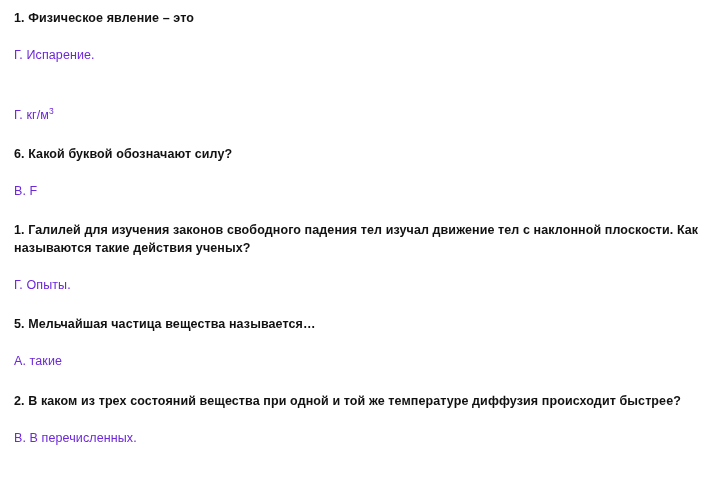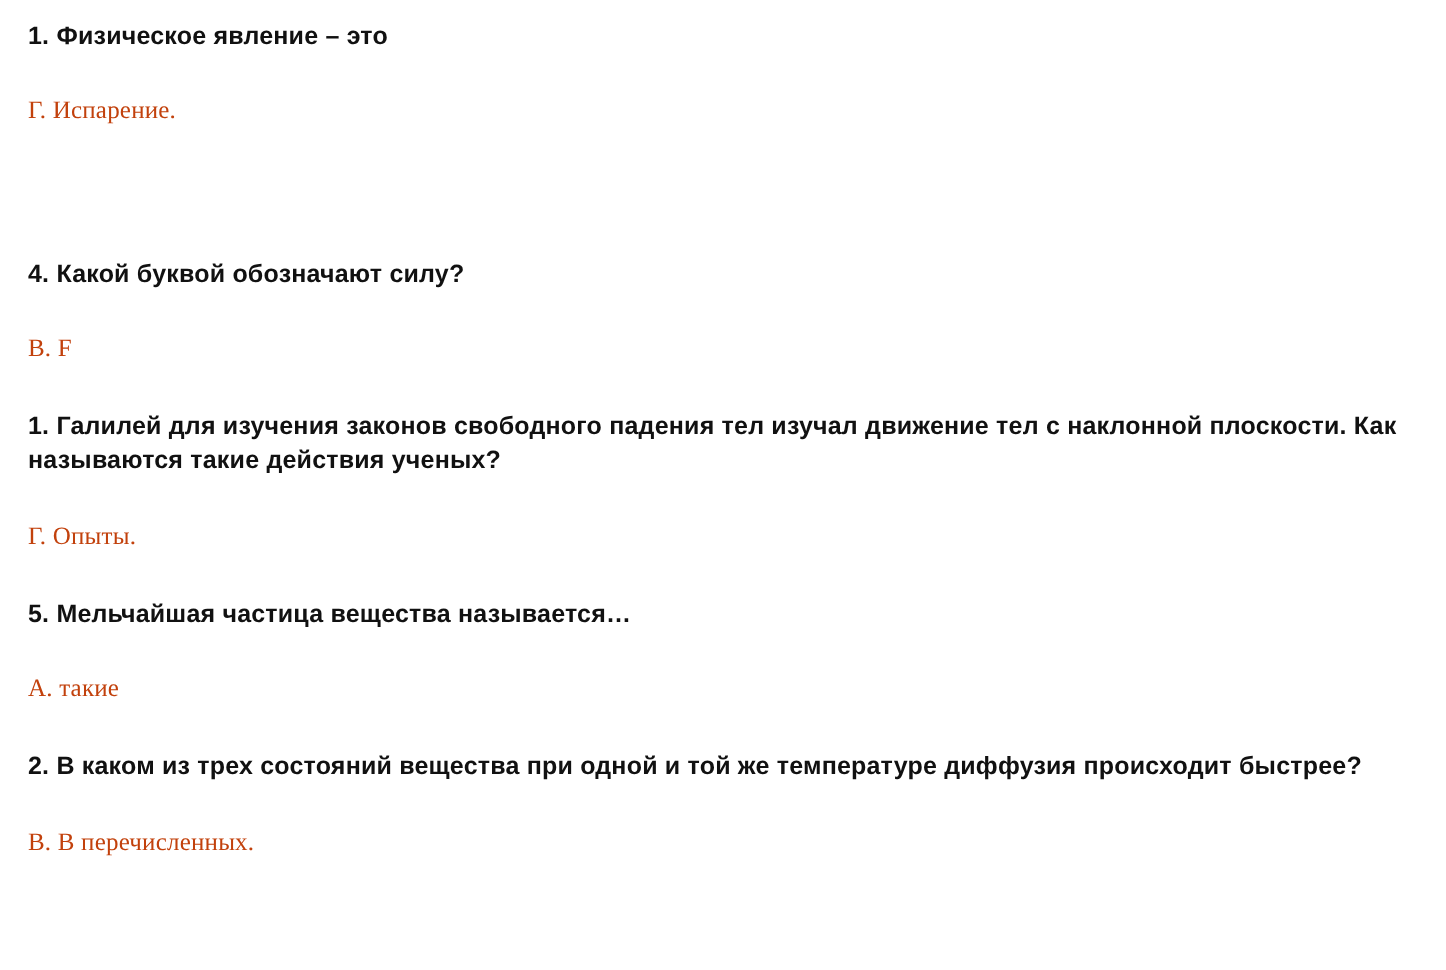--- a/index.html
+++ b/index.html
@@ -30,25 +30,24 @@
     line-height: 1.38;
     color: #111111;
     margin: 0 0 0 0;
     padding: 0;
     letter-spacing: 0.1px;
   }
   .answer {
     font-size: 12.5px;
     font-weight: normal;
     line-height: 1.38;
-    color: #c2410c;
+    color: #6d28d9;
     margin: 0;
     padding: 0;
     letter-spacing: 0.1px;
-    font-family: Liberation Serif, serif;
   }
   .spacer-after-question {
     height: 20px;
   }
   .spacer-after-answer {
     height: 22px;
   }
   sup {
     font-size: 8.5px;
     vertical-align: super;
@@ -65,25 +64,26 @@
 
   <div class="qa-block">
     <p class="question">1. Физическое явление – это</p>
     <div class="spacer-after-question"></div>
     <p class="answer">Г. Испарение.</p>
     <div class="spacer-after-answer"></div>
   </div>
 
   <div class="qa-block">
     <div class="spacer-after-question"></div>
+    <p class="answer q-sup-wrap"><span>Г. кг/м</span><sup>3</sup></p>
     <div class="spacer-after-answer"></div>
   </div>
 
   <div class="qa-block">
-    <p class="question">4. Какой буквой обозначают силу?</p>
+    <p class="question">6. Какой буквой обозначают силу?</p>
     <div class="spacer-after-question"></div>
     <p class="answer">В. F</p>
     <div class="spacer-after-answer"></div>
   </div>
 
   <div class="qa-block">
     <p class="question">1. Галилей для изучения законов свободного падения тел изучал движение тел с наклонной плоскости. Как называются такие действия ученых?</p>
     <div class="spacer-after-question"></div>
     <p class="answer">Г. Опыты.</p>
     <div class="spacer-after-answer"></div>

